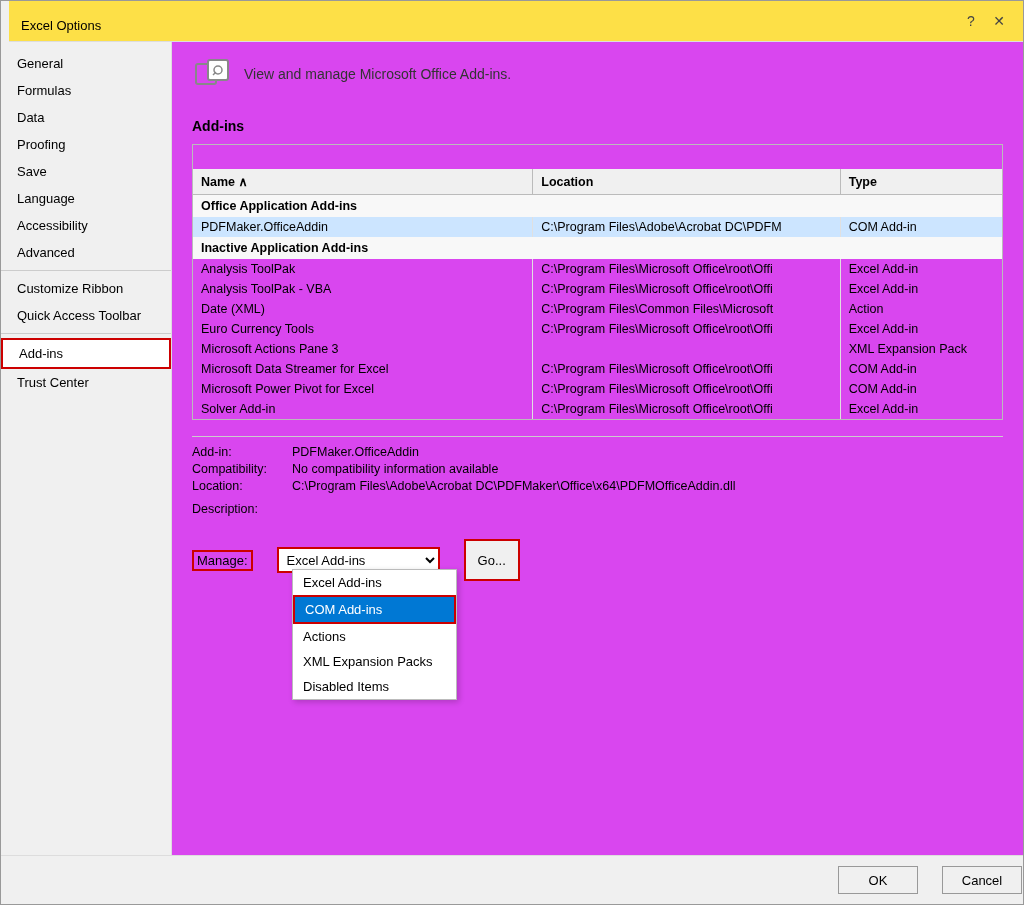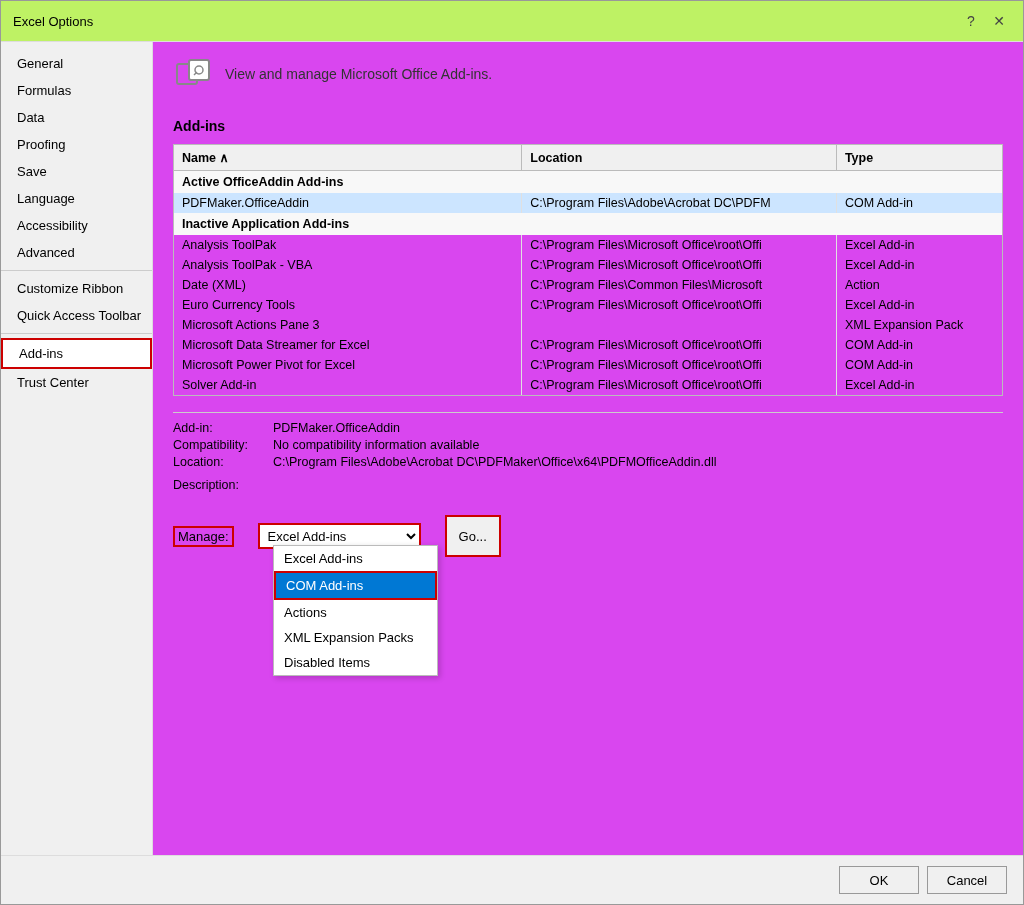--- a/index.html
+++ b/index.html
@@ -16,26 +16,27 @@
       width: 1024px;
       height: 905px;
       background: #f0f0f0;
       border: 1px solid #999;
       box-shadow: 2px 2px 10px rgba(0,0,0,0.4);
       display: flex;
       flex-direction: column;
       position: relative;
     }
     .title-bar {
-      background: #bef264;
+      background: #fde047;
       padding: 8px 12px;
       display: flex;
-      align-items: center;
+      align-items: flex-end;
       justify-content: space-between;
       border-bottom: 1px solid #ddd;
+      margin-left: 8px;
     }
     .title-text {
       font-size: 13px;
       font-weight: normal;
       color: #000;
     }
     .title-buttons {
       display: flex;
       gap: 4px;
     }
@@ -53,21 +54,21 @@
     }
 
     .content {
       display: flex;
       flex: 1;
       overflow: hidden;
     }
 
     
     .sidebar {
-      width: 152px;
+      width: 171px;
       background: #f0f0f0;
       border-right: 1px solid #ddd;
       padding: 8px 0;
       flex-shrink: 0;
     }
     .sidebar-item {
       padding: 6px 16px;
       cursor: pointer;
       color: #000;
       font-size: 13px;
@@ -127,20 +128,21 @@
       border: 1px solid #bbb;
       overflow: hidden;
       margin-bottom: 16px;
       position: relative;
     }
     .addins-table {
       width: 100%;
       border-collapse: collapse;
       font-size: 12.5px;
       table-layout: fixed;
+      margin-top: 24px;
     }
     .addins-table th {
       background: #f0f0f0;
       border-bottom: 1px solid #bbb;
       border-right: 1px solid #bbb;
       padding: 5px 8px;
       text-align: left;
       font-weight: bold;
       color: #000;
     }
@@ -256,22 +258,22 @@
     .dropdown-item.highlighted {
       background: #0078d4;
       color: white;
       border: 2px solid #c00;
     }
 
     
     .footer {
       display: flex;
       justify-content: flex-end;
-      gap: 8px;
-      padding: 10px 16px;
+      gap: 24px;
+      padding: 10px 1px;
       background: #f0f0f0;
       border-top: 1px solid #ddd;
     }
     .footer-btn {
       height: 28px;
       min-width: 80px;
       font-size: 13px;
       border: 1px solid #999;
       background: #f0f0f0;
       cursor: pointer;
@@ -331,21 +333,21 @@
           <table class="addins-table">
             <thead>
               <tr>
                 <th class="col-name">Name ∧</th>
                 <th class="col-location">Location</th>
                 <th class="col-type">Type</th>
               </tr>
             </thead>
             <tbody id="table-body">
             <tr class="section-header-row">
-                  <td colspan="3">Active OfficeAddin Add-ins</td>
+                  <td colspan="3">Office Application Add-ins</td>
                 </tr>
                 <tr class="selected-row">
                   <td class="col-name">PDFMaker.OfficeAddin</td>
                   <td class="col-location">C:\Program Files\Adobe\Acrobat DC\PDFM</td>
                   <td class="col-type">COM Add-in</td>
                 </tr>
                 <tr class="section-header-row">
                   <td colspan="3">Inactive Application Add-ins</td>
                 </tr>
                 <tr>

